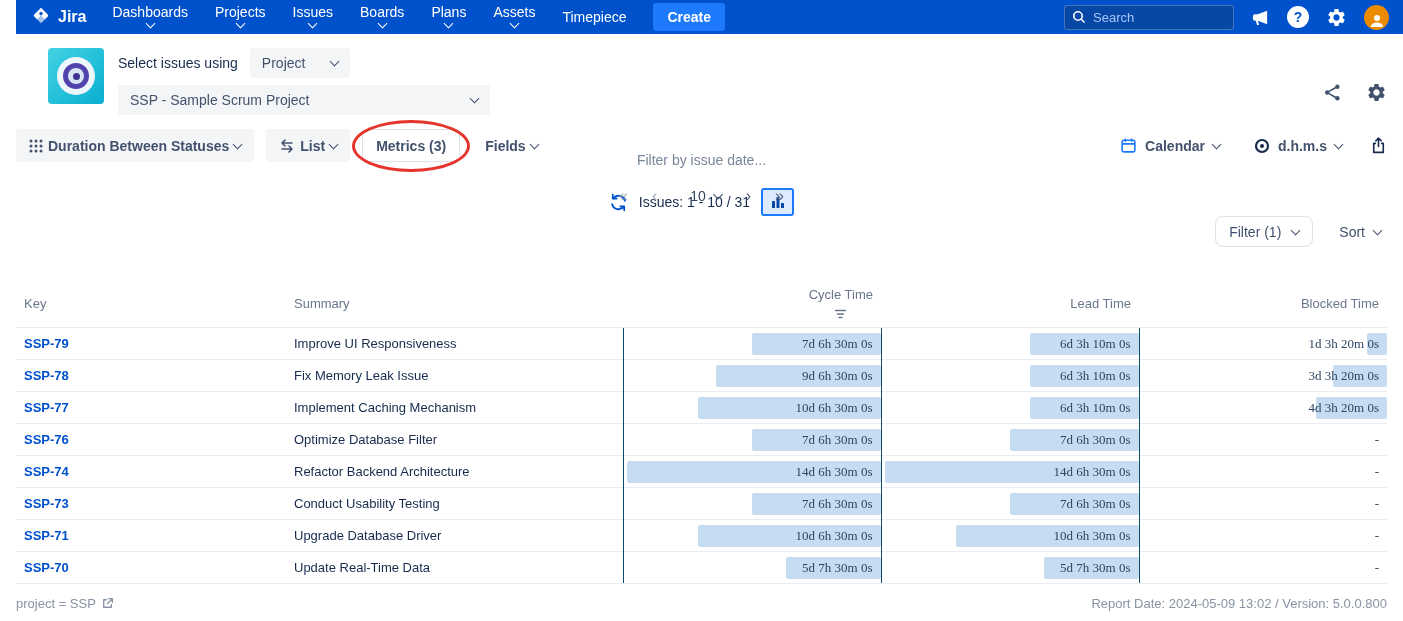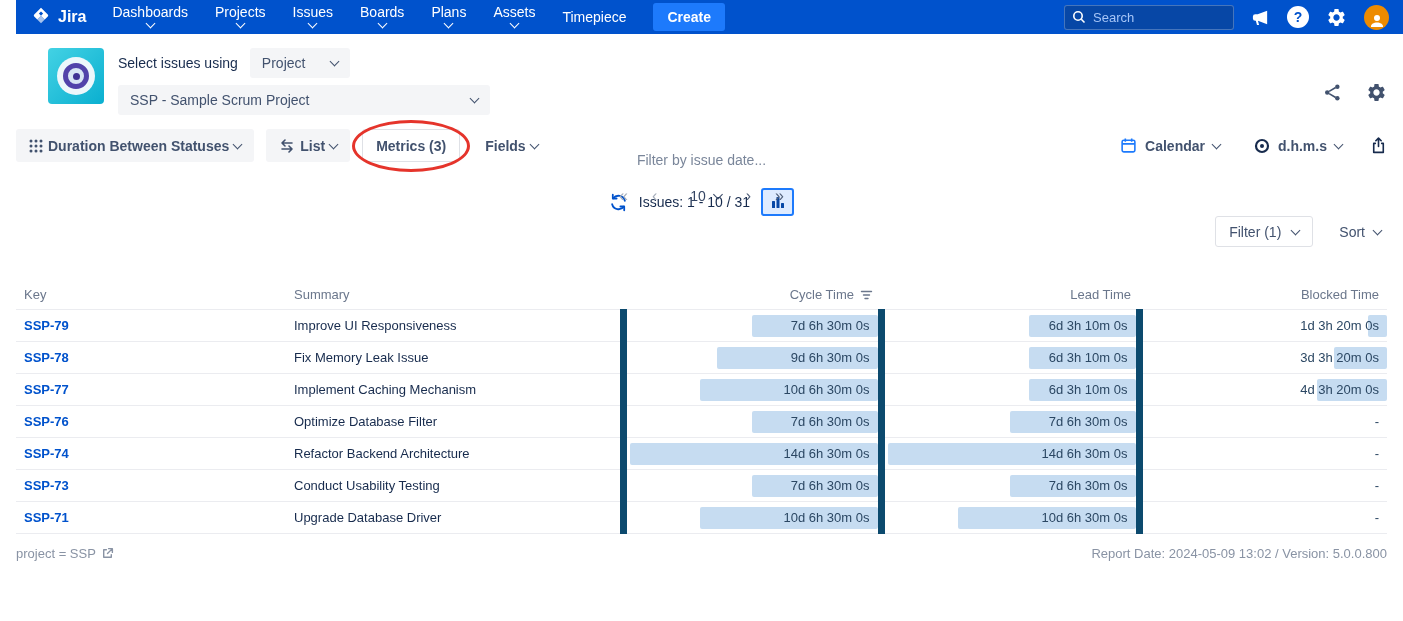--- a/index.html
+++ b/index.html
@@ -94,36 +94,36 @@
   .chart-btn {
     background: #DEEBFF; border: 2px solid #1D7AFC; border-radius: 3px;
     width: 33px; height: 28px; display: flex; align-items: center; justify-content: center; cursor: pointer;
   }
   .page-center { position: absolute; left: 50%; transform: translateX(-50%); display: flex; align-items: center; gap: 24px; }
   .pg-nav { font-size: 16px; color: #505F79; cursor: pointer; line-height: 1; user-select: none; }
   .pg-nav.disabled { color: #A5ADBA; }
   .page-size { display: flex; align-items: center; gap: 9px; font-size: 14px; color: #344563; cursor: pointer; margin-left: 9px; }
   .pager-right { margin-left: auto; display: flex; align-items: center; gap: 20px; }
   .filter-btn {
-    background: #fff; border: 1px solid #DFE1E6; border-radius: 3px; height: 31px; padding: 0 13px;
+    background: #fff; border: 1px solid #DFE1E6; border-radius: 8px; height: 31px; padding: 0 13px;
     display: flex; align-items: center; gap: 11px; font-size: 14px; color: #42526E; cursor: pointer;
     font-family: "Liberation Sans", sans-serif;
   }
   .sort-btn { background: none; border: none; display: flex; align-items: center; gap: 9px; font-size: 14px; color: #42526E; cursor: pointer; font-family: "Liberation Sans", sans-serif; }
   
   table { width: 1371px; margin: 23px 16px 0; border-collapse: collapse; table-layout: fixed; }
   th { font-size: 13px; color: #6B778C; font-weight: 500; padding: 7px 8px; }
   th.left { text-align: left; }
   th.right { text-align: right; }
-  th .th-inner { display: inline-flex; align-items: center; gap: 6px; }
+  th .th-inner { display: inline-flex; align-items: center; gap: 6px; flex-direction: column; }
   td { border-top: 1px solid #EBECF0; font-size: 13px; height: 32px; padding: 0 8px; }
   tbody tr:last-child td { border-bottom: 1px solid #EBECF0; }
   td.col-key a { color: #0052CC; font-weight: 700; text-decoration: none; }
   td.col-summary { color: #172B4D; }
-  td.col-dur { padding: 0; border-left: 7px solid #0c4a6e; }
+  td.col-dur { padding: 0; border-left: 1px solid #0c4a6e; font-family: Liberation Serif, serif; }
   .durwrap { position: relative; height: 31px; }
   .durbar { position: absolute; right: 0; top: 50%; transform: translateY(-50%); height: 22px; background: #C6DCF1; border-radius: 2px; }
   .durtxt { position: absolute; right: 8px; top: 0; line-height: 31px; color: #2B4763; }
   
   .page-footer { display: flex; justify-content: space-between; align-items: center; padding: 12px 16px 0; font-size: 13px; color: #8993A4; }
   .footer-left { display: flex; align-items: center; gap: 5px; cursor: pointer; }
 </style>
 </head>
 <body>
 
@@ -504,20 +504,41 @@
             <div class="durbar" style="width: 70.9%;"></div>
             <span class="durtxt">10d 6h 30m 0s</span>
           </div>
         </td>
         <td class="col-dur">
           <div class="durwrap">
             <span class="durtxt">-</span>
           </div>
         </td>
       </tr>
+      <tr>
+        <td class="col-key"><a href="#">SSP-70</a></td>
+        <td class="col-summary">Update Real-Time Data</td>
+        <td class="col-dur">
+          <div class="durwrap">
+            <div class="durbar" style="width: 36.7%;"></div>
+            <span class="durtxt">5d 7h 30m 0s</span>
+          </div>
+        </td>
+        <td class="col-dur">
+          <div class="durwrap">
+            <div class="durbar" style="width: 36.7%;"></div>
+            <span class="durtxt">5d 7h 30m 0s</span>
+          </div>
+        </td>
+        <td class="col-dur">
+          <div class="durwrap">
+            <span class="durtxt">-</span>
+          </div>
+        </td>
+      </tr>
     </tbody>
 </table>
 
 <footer class="page-footer">
   <span class="footer-left">
     <span>project = SSP</span>
     <svg width="13" height="13" viewBox="0 0 12 12" fill="none" stroke="#8993A4" stroke-width="1.3" stroke-linecap="round" stroke-linejoin="round">
         <path d="M5 2.5H2.5v7h7V7"></path>
         <path d="M7 1.5h3.5V5M10.5 1.5 6 6"></path>
       </svg>

